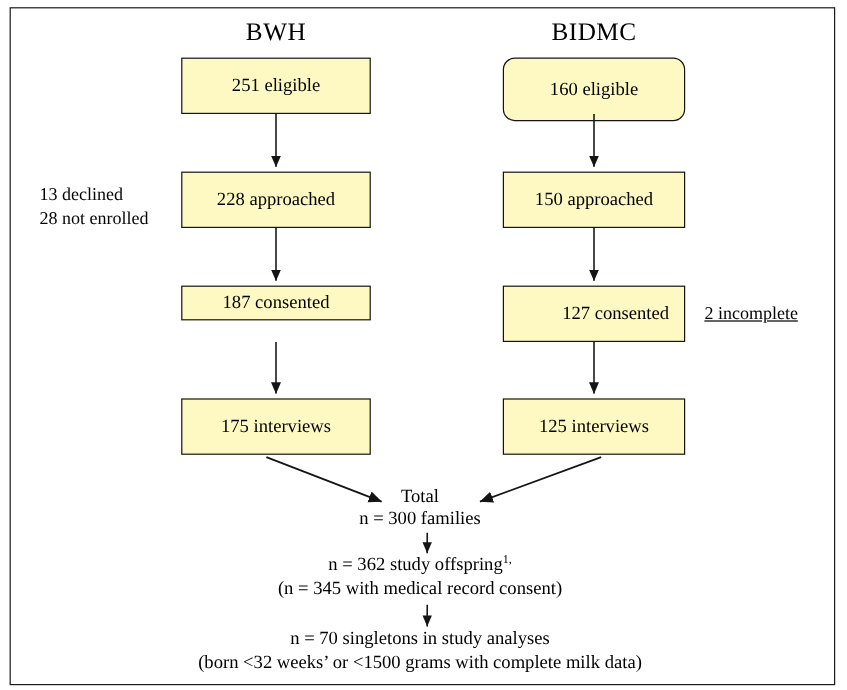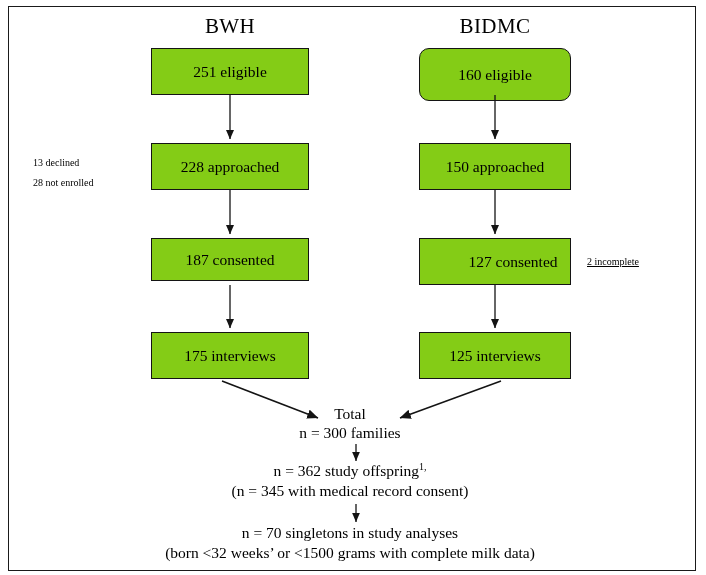--- a/index.html
+++ b/index.html
@@ -30,30 +30,30 @@
     position: absolute;
     text-align: center;
     font-size: 21px;
     letter-spacing: 0.4px;
     white-space: nowrap;
   }
   .node-box {
     position: absolute;
     border: 1.6px solid #141414;
     box-sizing: border-box;
-    background: #84cc16;
+    background: #fef9c3;
     display: flex;
     align-items: center;
     justify-content: center;
     font-size: 15.5px;
     white-space: nowrap;
   }
   .side-note {
     position: absolute;
-    font-size: 10px;
+    font-size: 15px;
     line-height: 20px;
     white-space: nowrap;
   }
   .side-note.right-col { text-align: right; text-decoration: underline; }
   .side-note.left-col { text-align: left; }
 
   .summary-line {
     position: absolute;
     width: 706px;
     left: 0;
@@ -87,21 +87,21 @@
   <div id="frame"></div>
 
   <div class="col-header" style="left:151px; top:14px; width:158px;">BWH</div>
 
   <div class="col-header" style="left:419px; top:14px; width:152px;">BIDMC</div>
 
   <div class="node-box" style="left:151px; top:48px; width:158px; height:47px;">251 eligible</div>
 
   <div class="node-box" style="left:151px; top:143px; width:158px; height:47px;">228 approached</div>
 
-  <div class="node-box" style="left:151px; top:238px; width:158px; height:43px;">187 consented</div>
+  <div class="node-box" style="left:151px; top:238px; width:158px; height:29px;">187 consented</div>
 
   <div class="node-box" style="left:151px; top:332px; width:158px; height:47px;text-align:right;">175 interviews</div>
 
   <div class="node-box" style="left:419px; top:48px; width:152px; height:53px;border-radius:10px;">160 eligible</div>
 
   <div class="node-box" style="left:419px; top:143px; width:152px; height:47px;">150 approached</div>
 
   <div class="node-box" style="left:419px; top:238px; width:152px; height:47px;padding-left:36px;">127 consented</div>
 
   <div class="node-box" style="left:419px; top:332px; width:152px; height:47px;">125 interviews</div>

